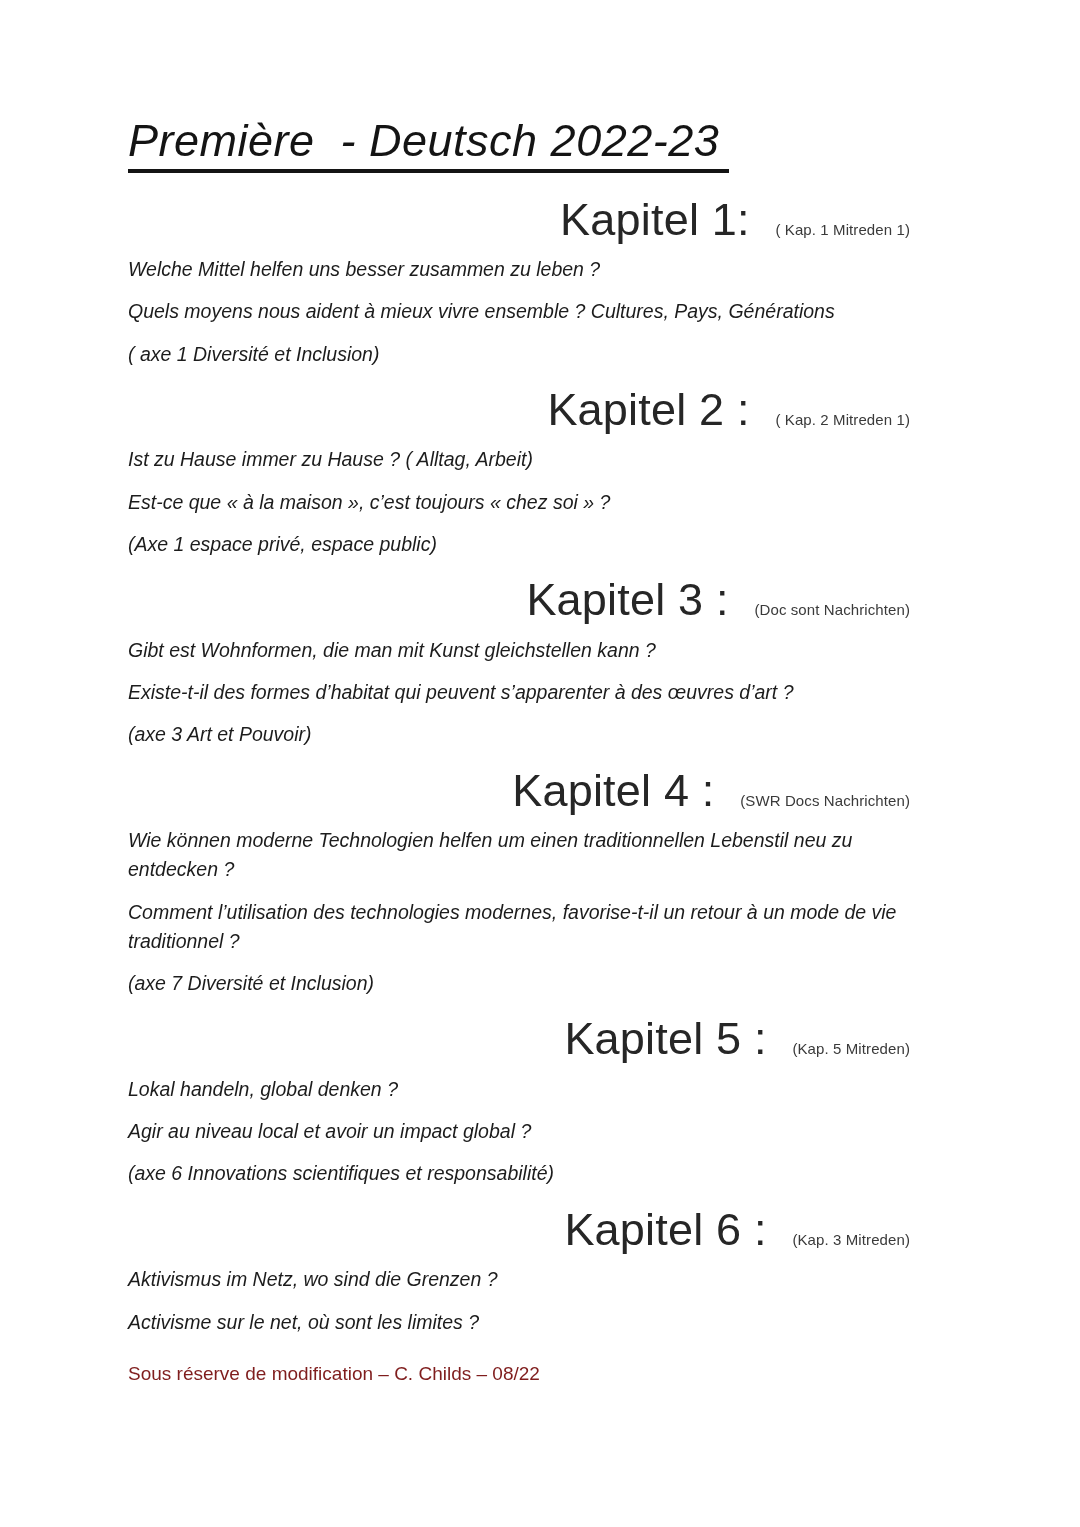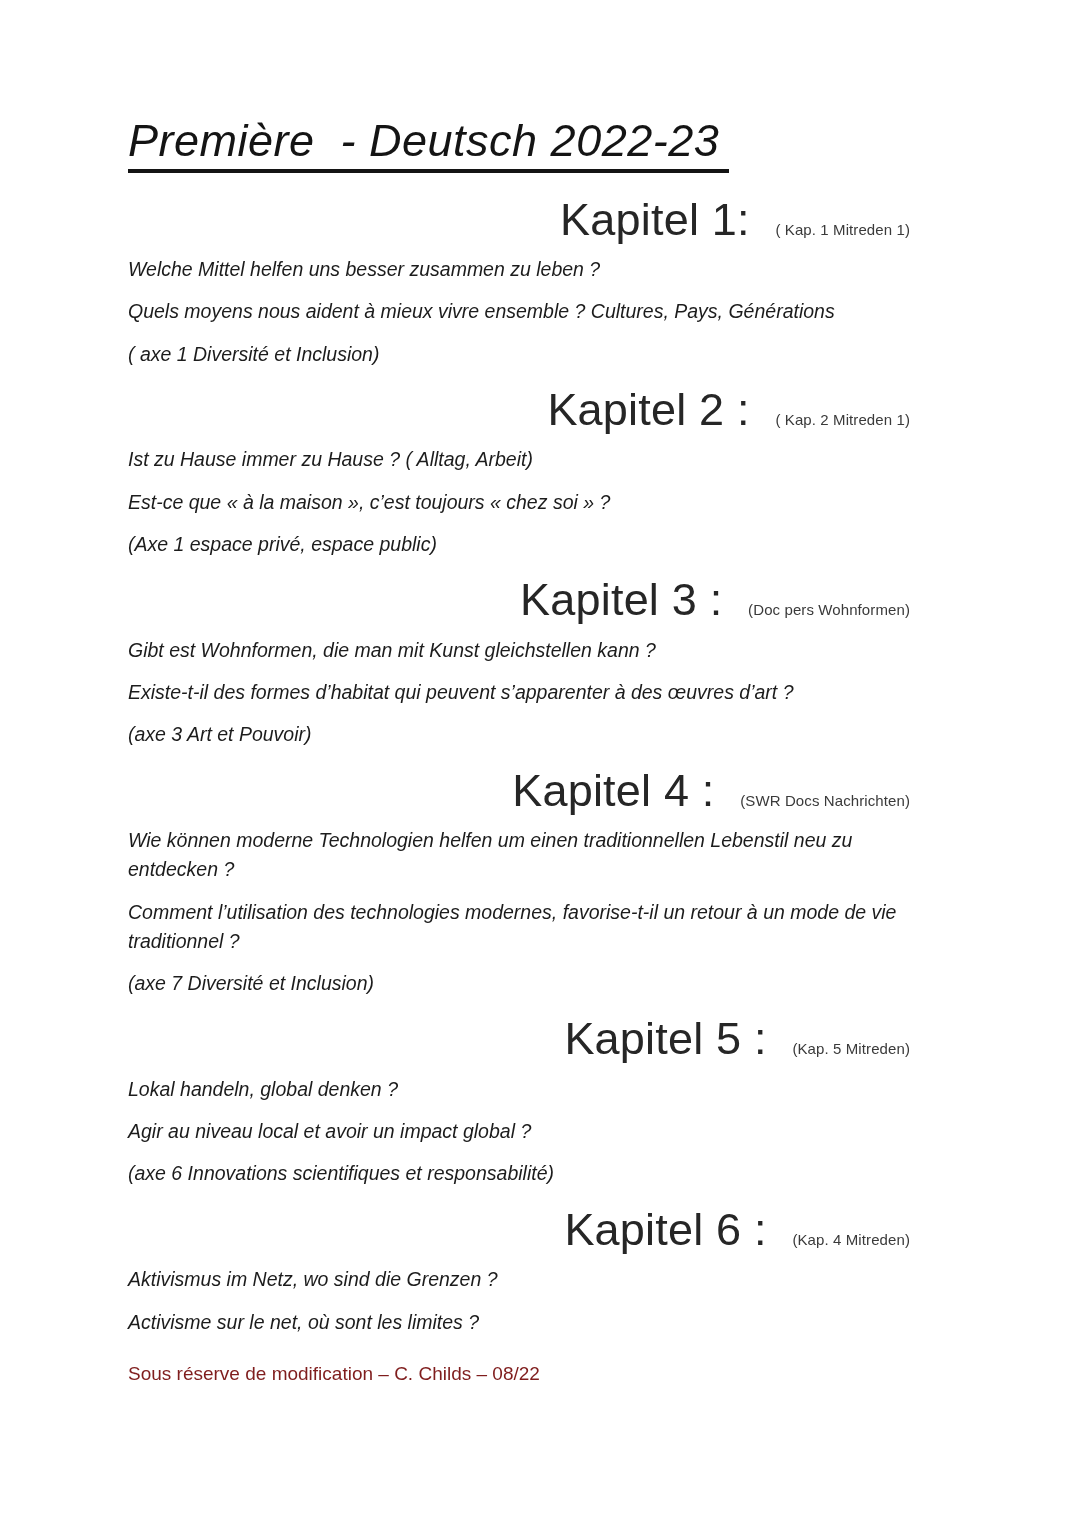--- a/index.html
+++ b/index.html
@@ -89,21 +89,21 @@
       <span class="heading-ref">( Kap. 2 Mitreden 1)</span>
     </h2>
     <p class="german">Ist zu Hause immer zu Hause ? ( Alltag, Arbeit)</p>
     <p class="french">Est-ce que « à la maison », c’est toujours « chez soi » ?</p>
     <p class="axis">(Axe 1 espace privé, espace public)</p>
   </section>
 
   <section class="chapter">
     <h2 class="chapter-heading">
       <span class="heading-text">Kapitel 3 :</span>
-      <span class="heading-ref">(Doc pers Wohnformen)</span>
+      <span class="heading-ref">(Doc sont Nachrichten)</span>
     </h2>
     <p class="german">Gibt est Wohnformen, die man mit Kunst gleichstellen kann ?</p>
     <p class="french">Existe-t-il des formes d’habitat qui peuvent s’apparenter à des œuvres d’art ?</p>
     <p class="axis">(axe 3 Art et Pouvoir)</p>
   </section>
 
   <section class="chapter">
     <h2 class="chapter-heading">
       <span class="heading-text">Kapitel 4 :</span>
       <span class="heading-ref">(SWR Docs Nachrichten)</span>
@@ -119,21 +119,21 @@
       <span class="heading-ref">(Kap. 5 Mitreden)</span>
     </h2>
     <p class="german">Lokal handeln, global denken ?</p>
     <p class="french">Agir au niveau local et avoir un impact global ?</p>
     <p class="axis">(axe 6 Innovations scientifiques et responsabilité)</p>
   </section>
 
   <section class="chapter">
     <h2 class="chapter-heading">
       <span class="heading-text">Kapitel 6 :</span>
-      <span class="heading-ref">(Kap. 4 Mitreden)</span>
+      <span class="heading-ref">(Kap. 3 Mitreden)</span>
     </h2>
     <p class="german">Aktivismus im Netz, wo sind die Grenzen ?</p>
     <p class="french">Activisme sur le net, où sont les limites ?</p>
   </section>
 </main>
 
   <p class="footer-note">Sous réserve de modification – C. Childs – 08/22</p>
 </div>
 
 </body></html>

